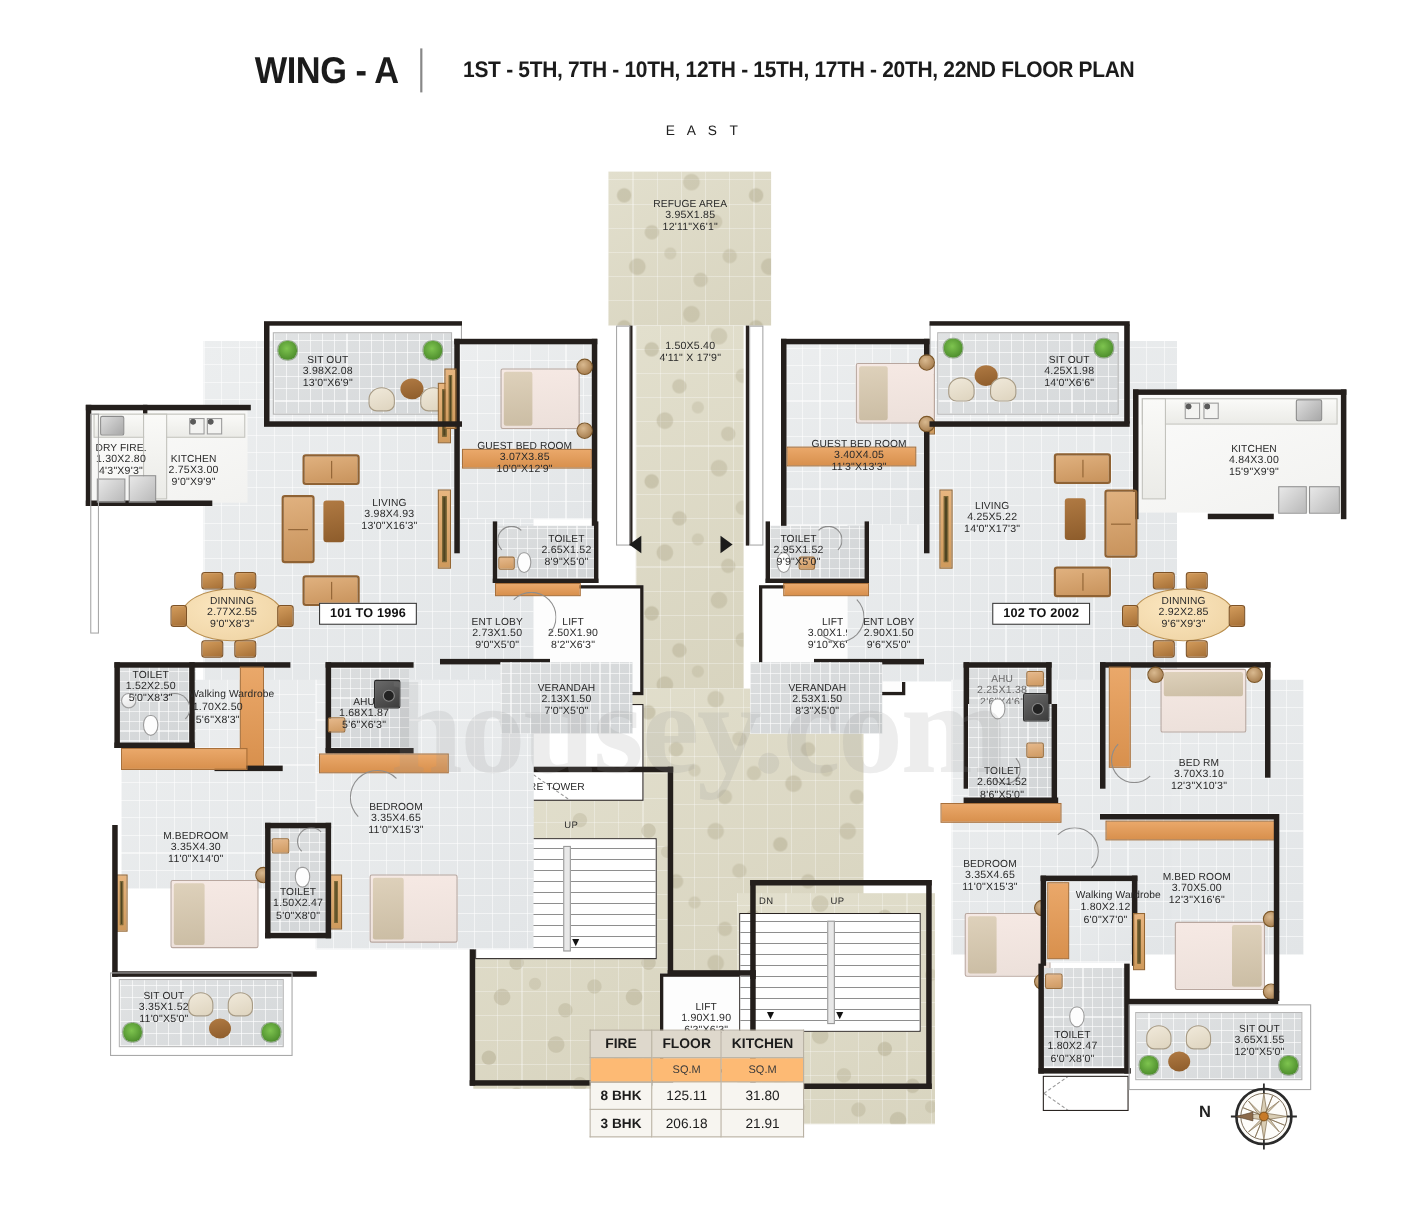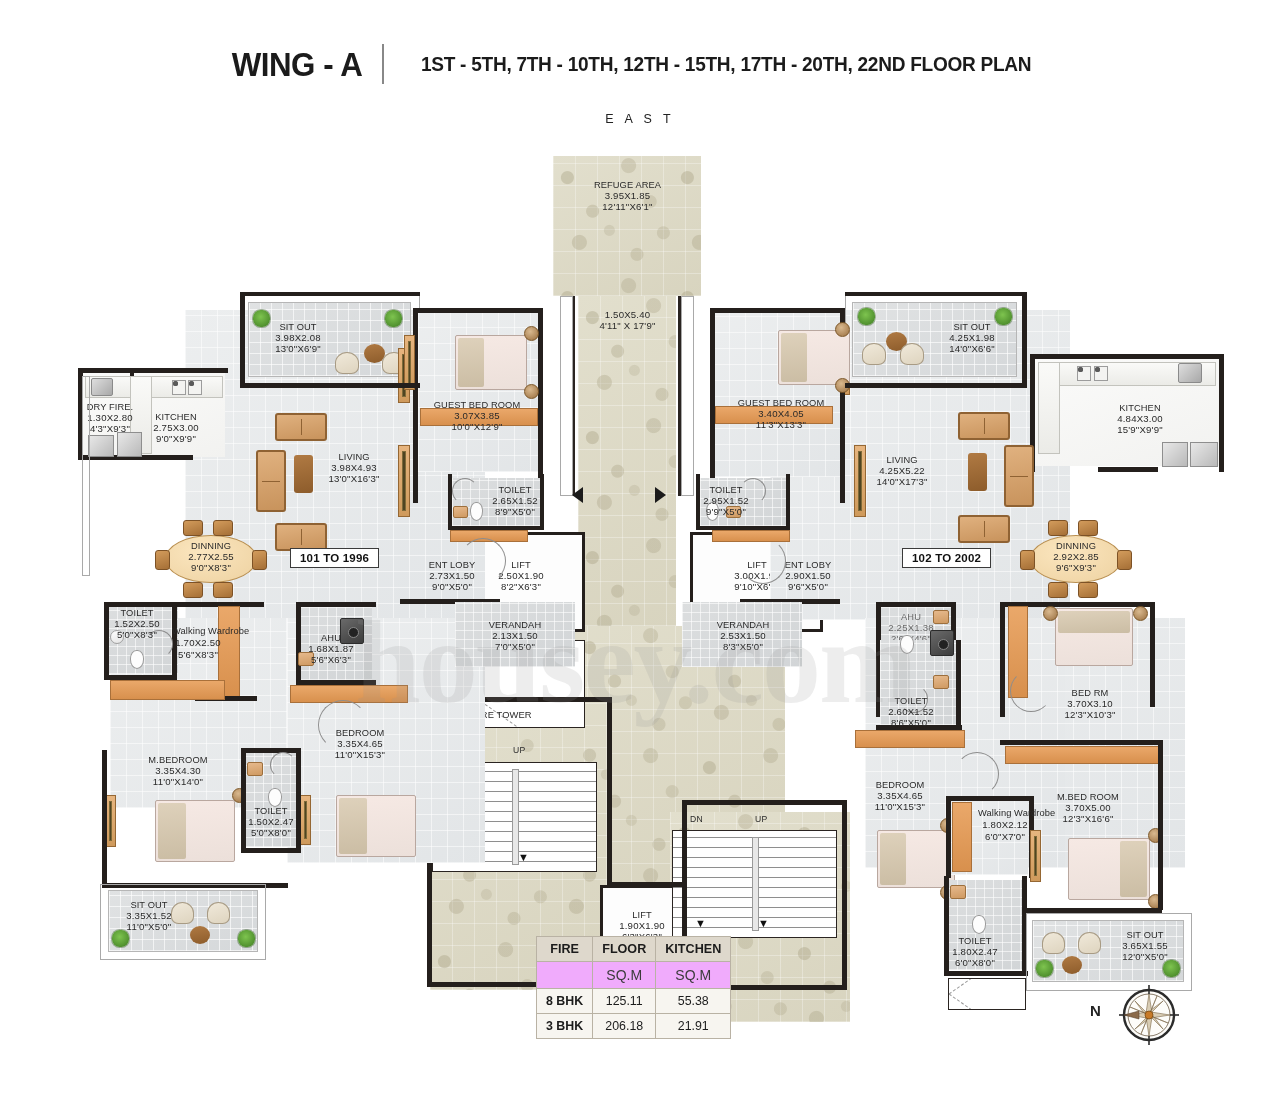--- a/index.html
+++ b/index.html
@@ -129,21 +129,21 @@
   .arrow-r{border-left:11px solid #1b1b1b;}
 
   .updn{position:absolute;font-size:8.6px;color:#2b2b2b;letter-spacing:.3px;}
   .dnarrow{position:absolute;font-size:11px;color:#111;line-height:1;}
 
   
   #legend{position:absolute;left:536px;top:936px;border-collapse:collapse;
           font-size:12.4px;color:#1c1c1c;}
   #legend th,#legend td{border:1px solid #b9b2a4;padding:5px 9px;text-align:center;}
   #legend thead th{background:#ded8cc;font-weight:bold;font-size:12.6px;}
-  #legend .unitrow td{background:#f0abfc;font-size:14px;color:#3b3b3b;}
+  #legend .unitrow td{background:#fdba74;font-size:10px;color:#3b3b3b;}
   #legend tbody td{background:#f7f5f0;}
   #legend tbody td.typecell{font-weight:bold;}
 
   
   #compass{position:absolute;left:1114px;top:980px;width:70px;height:70px;}
   #compass-n{position:absolute;left:-24px;top:22px;font-size:15px;font-weight:bold;color:#222;}
 
   
   #watermark{position:absolute;left:355px;top:455px;width:570px;height:210px;
     font-size:118px;font-weight:bold;color:rgba(150,150,150,.17);
@@ -700,21 +700,21 @@
     <tr class="unitrow">
       <td></td>
       <td>SQ.M</td>
       <td>SQ.M</td>
     </tr>
   </thead>
   <tbody>
     <tr>
       <td class="typecell">8 BHK</td>
       <td>125.11</td>
-      <td>55.38</td>
+      <td>31.80</td>
     </tr>
     <tr>
       <td class="typecell">3 BHK</td>
       <td>206.18</td>
       <td>21.91</td>
     </tr>
   </tbody>
 </table>
 
 <div id="compass">

